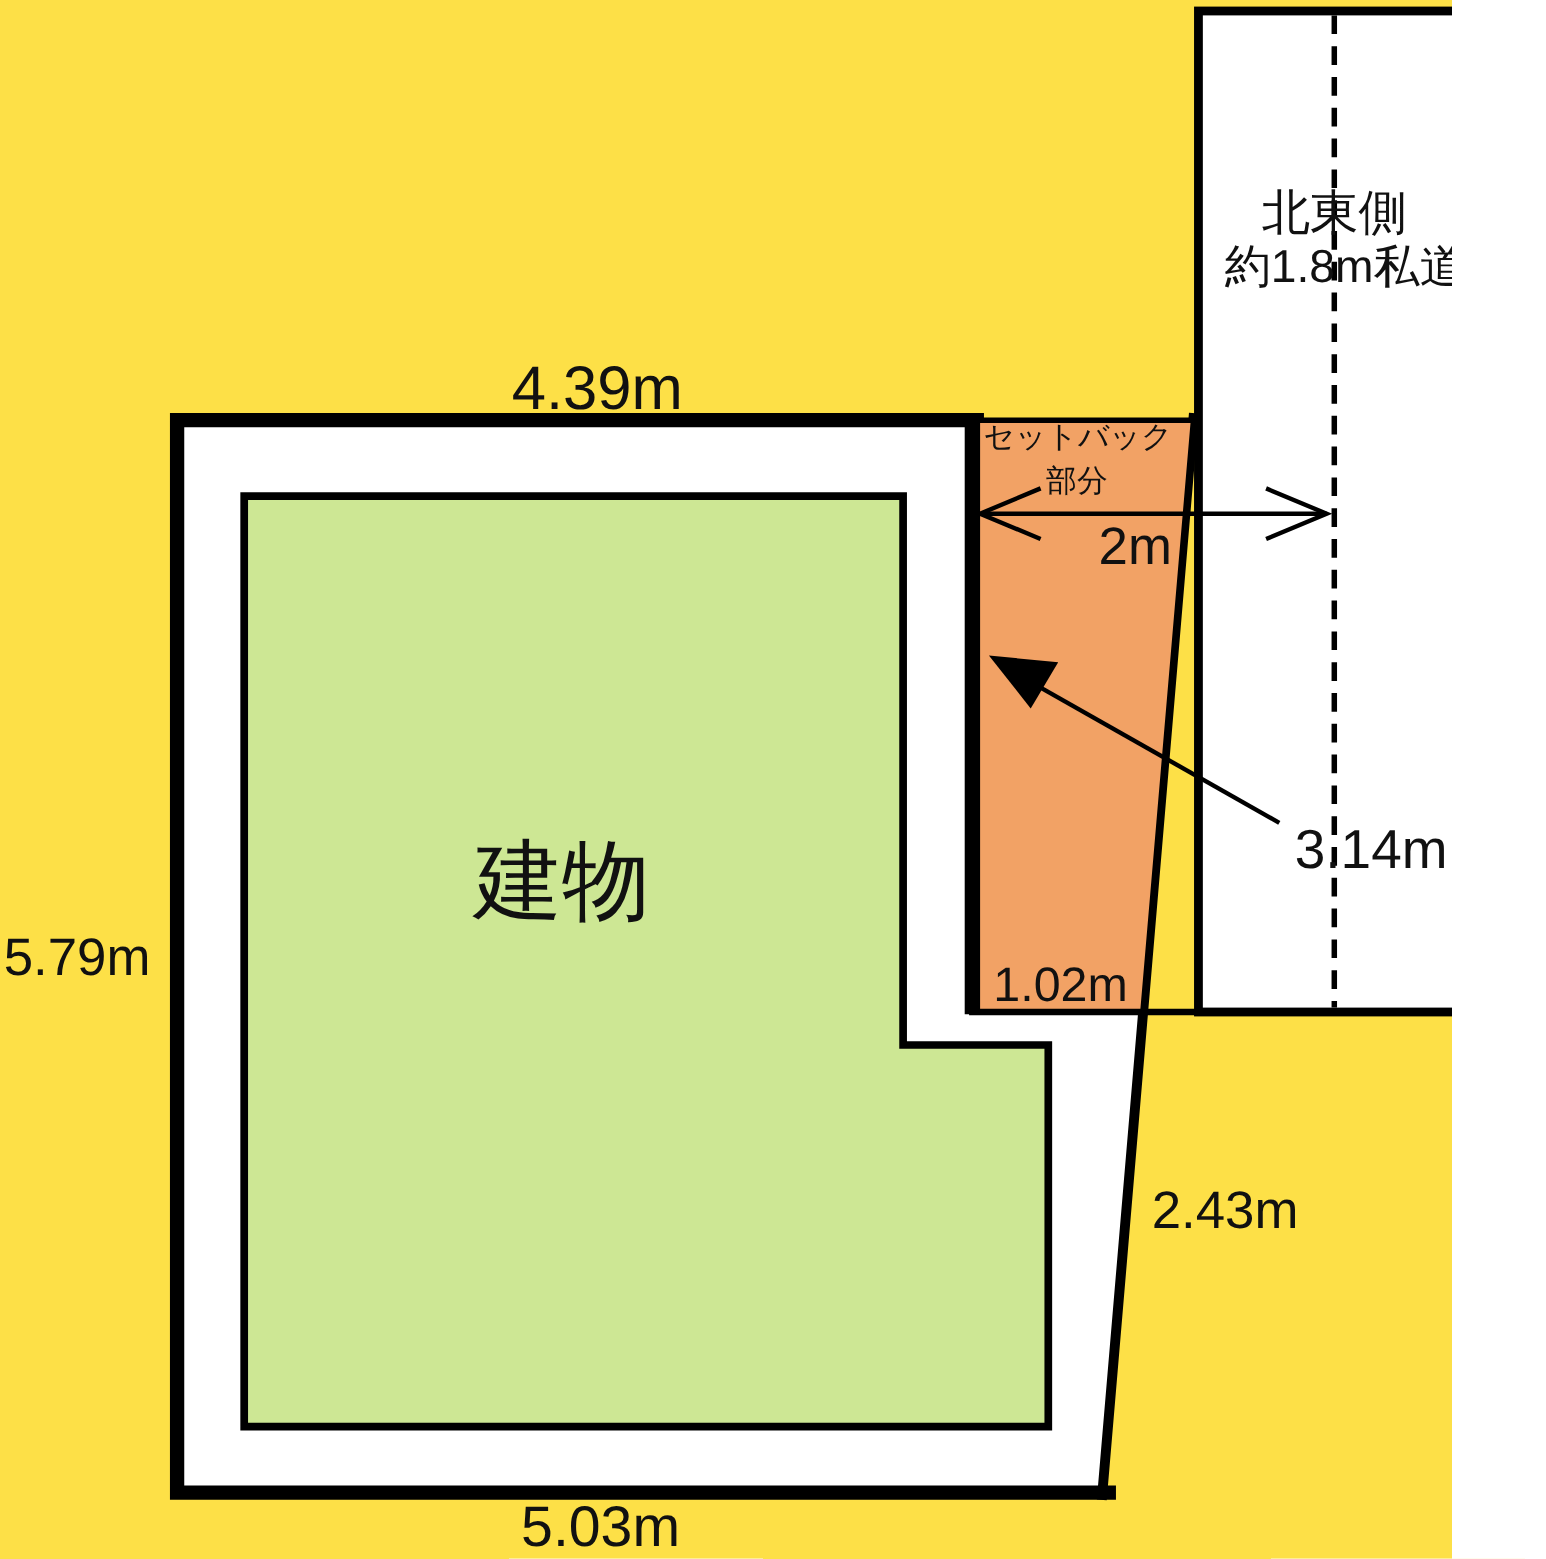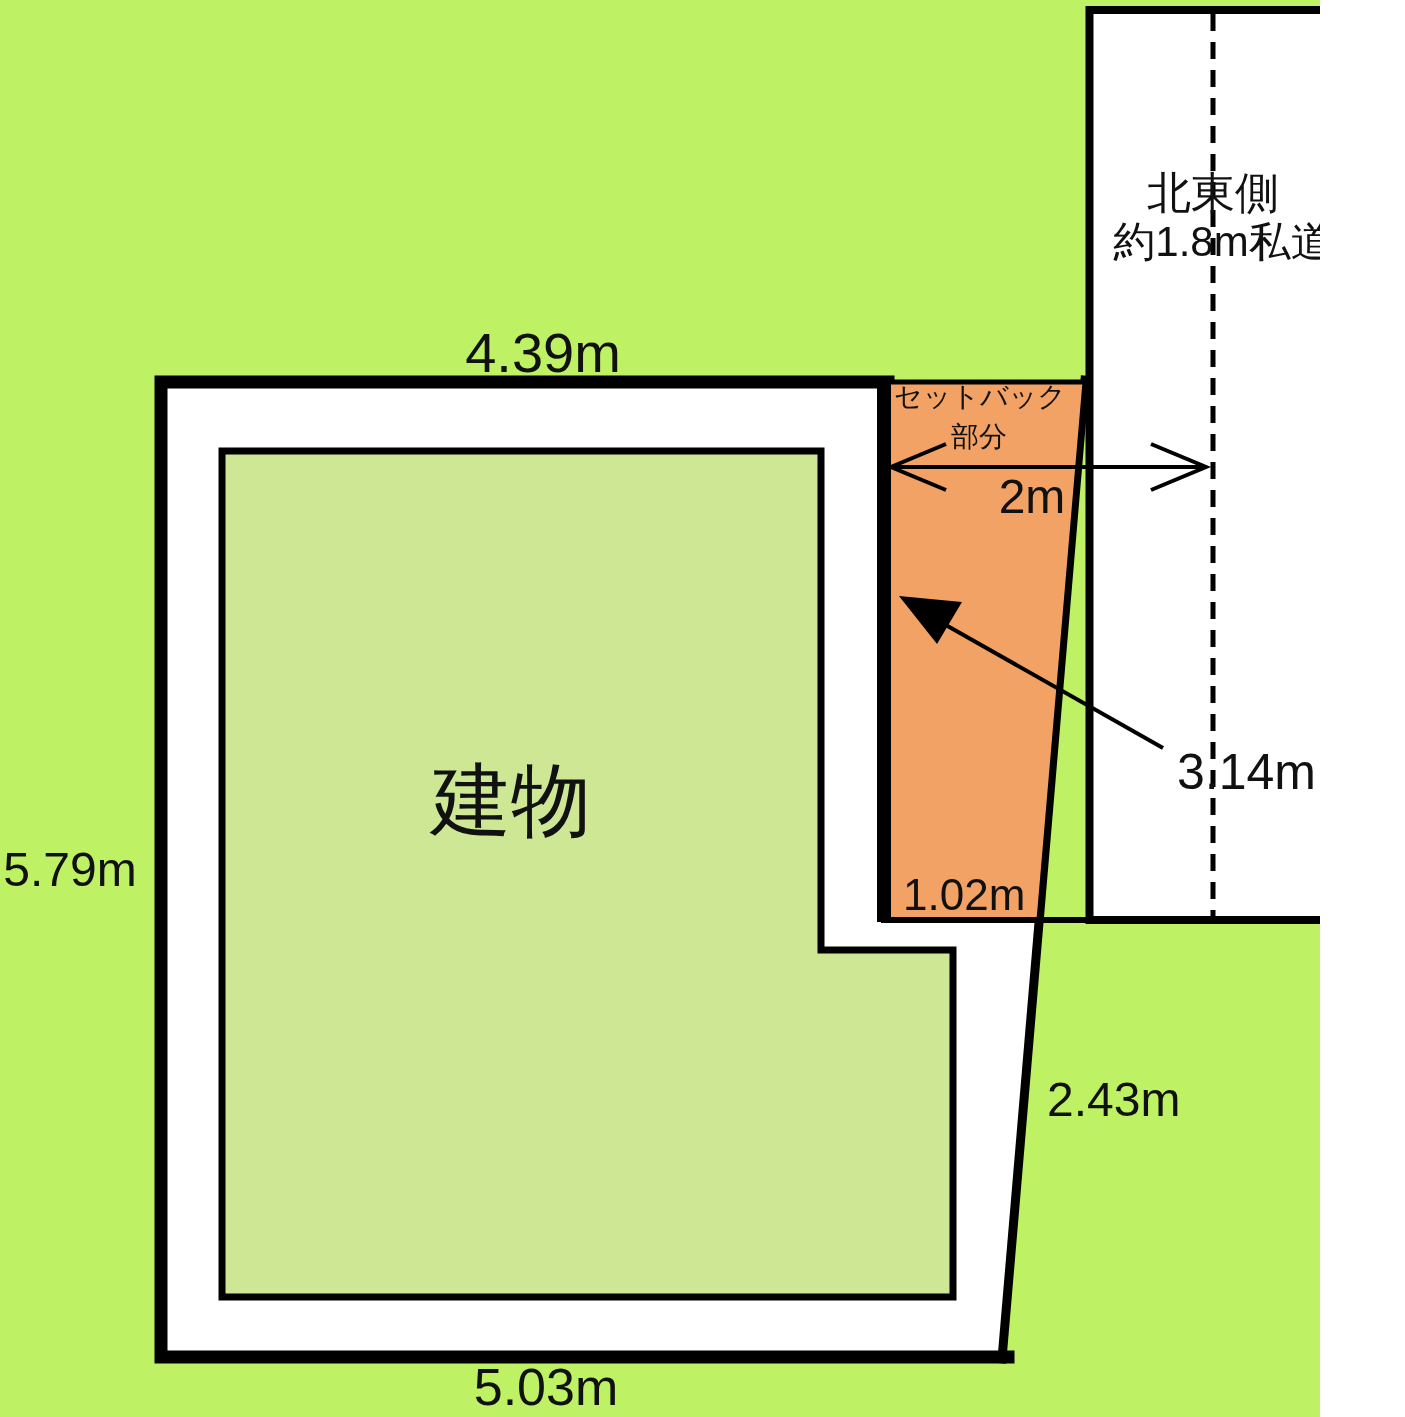--- a/index.html
+++ b/index.html
@@ -4,21 +4,21 @@
 <style>
   html, body {
     margin: 0;
     padding: 0;
     background: #ffffff;
   }
   .stage {
     width: 1320px;
     height: 1417px;
     position: relative;
-    background: #bef264;
+    background: #fde047;
     overflow: hidden;
   }
   svg text {
     font-family: "Liberation Sans", "DejaVu Sans", sans-serif;
     fill: #111111;
   }
   .shape-stroke {
     stroke: #000000;
   }
 </style>

